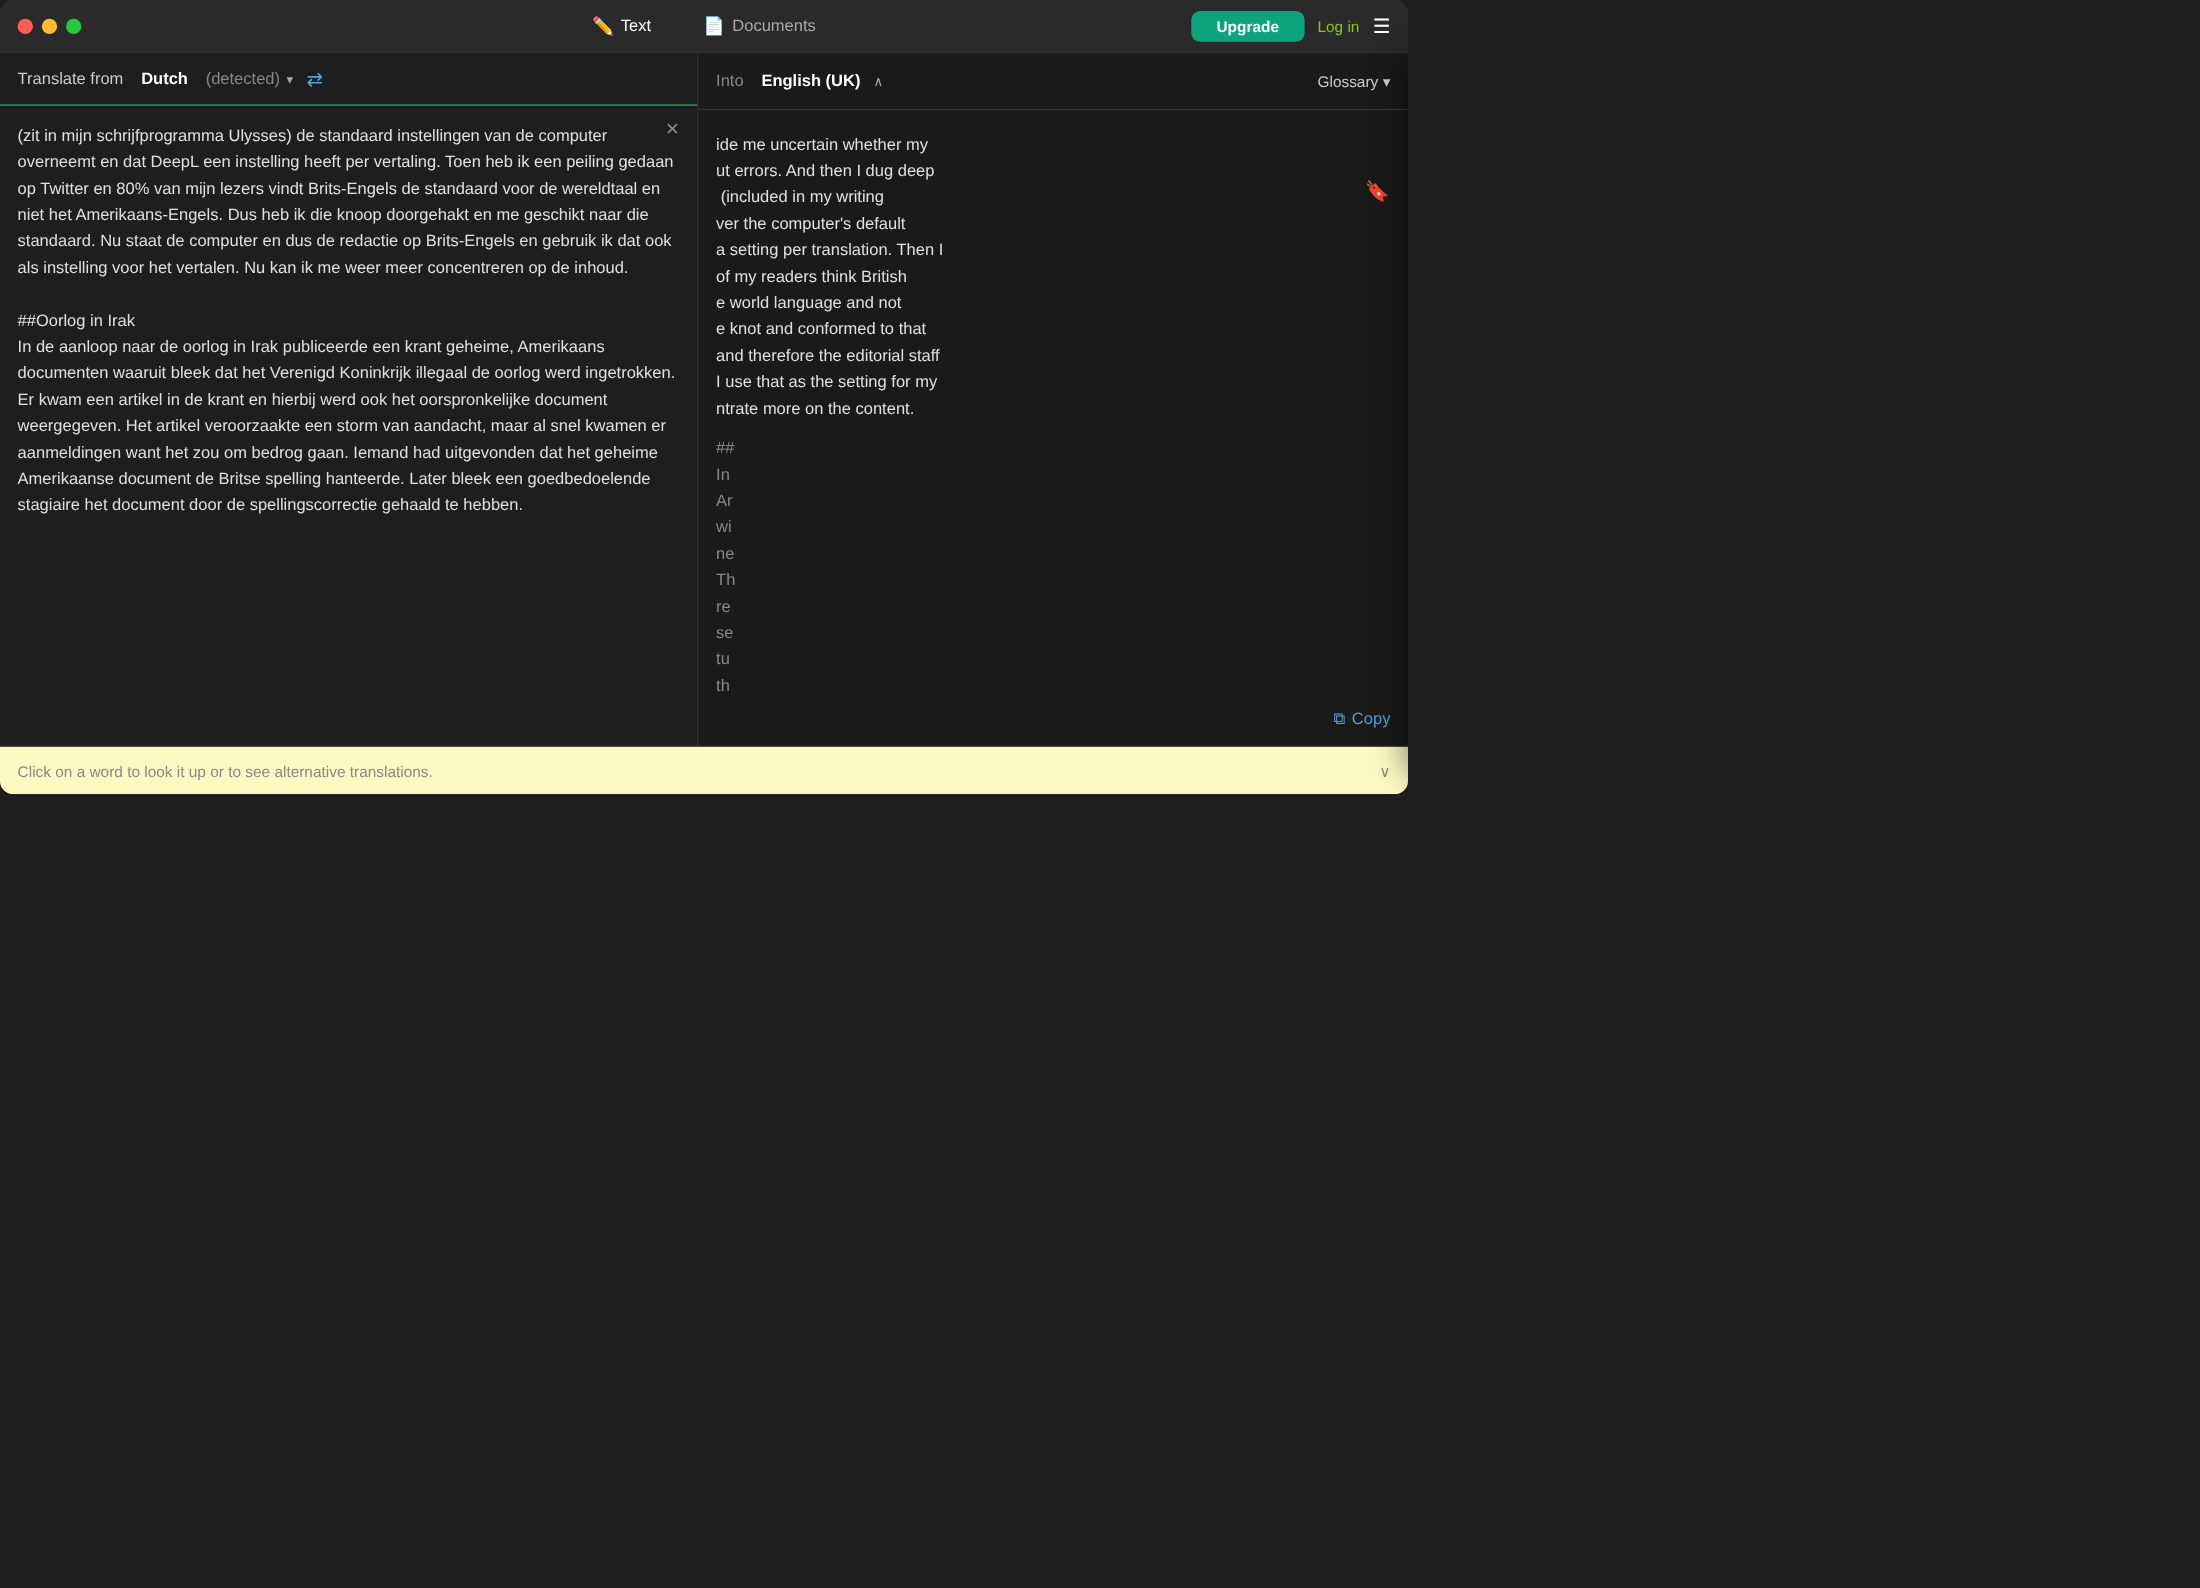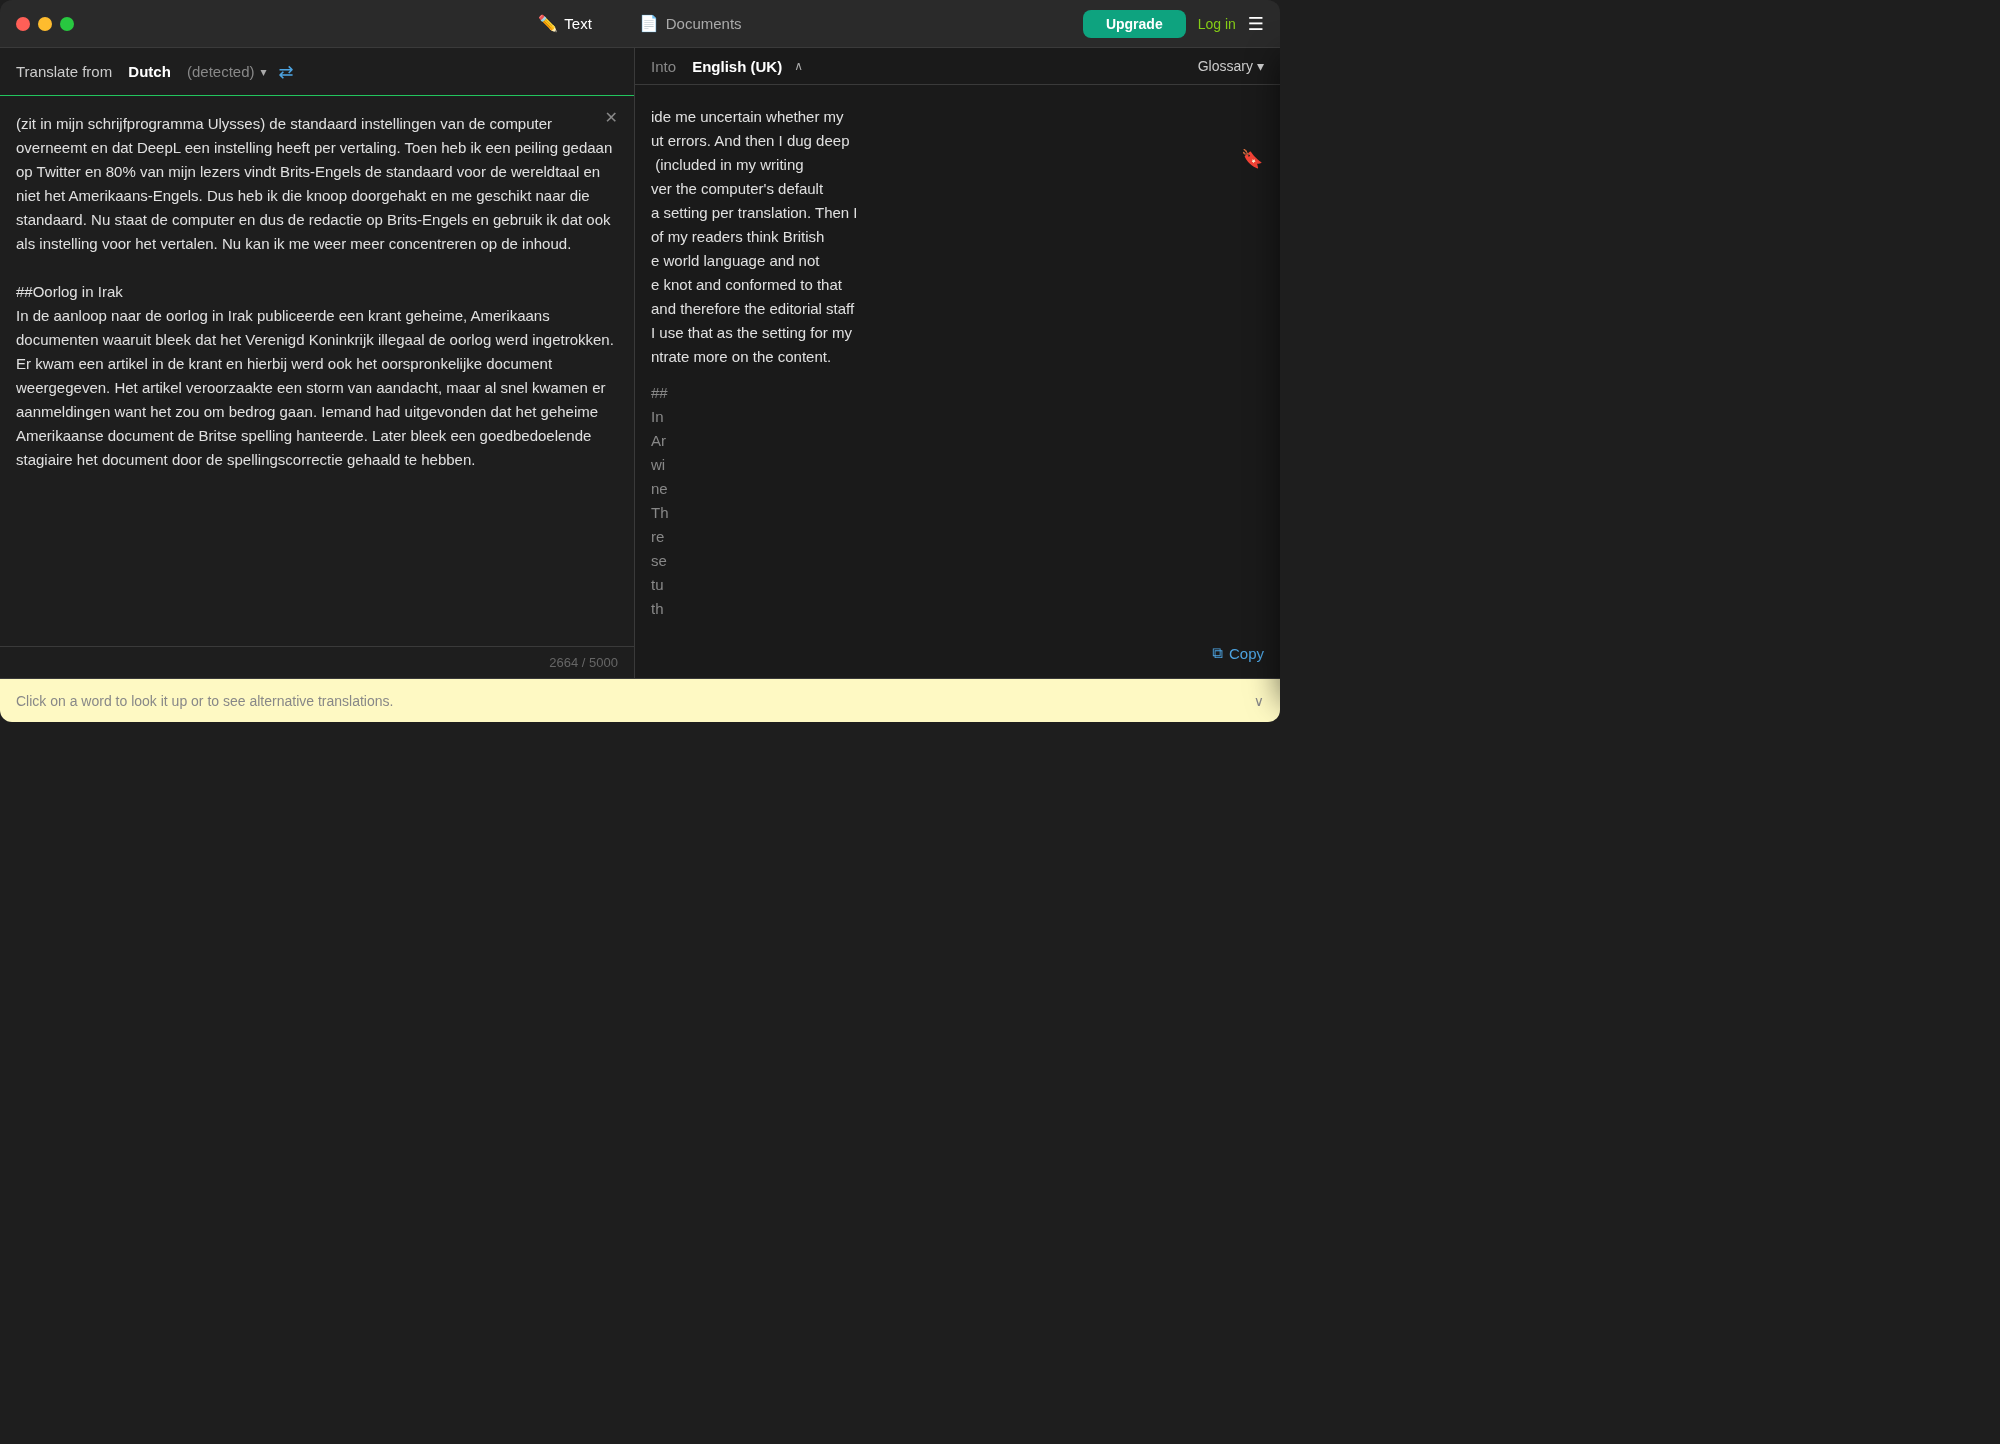--- a/index.html
+++ b/index.html
@@ -212,21 +212,21 @@
       display: flex;
       flex-direction: column;
       position: relative;
     }
 
     .right-header {
       display: flex;
       align-items: center;
       padding: 12px 16px;
       border-bottom: 1px solid #3a3a3a;
-      height: 37px;
+      height: 52px;
       justify-content: center;
     }
 
     .right-text-area {
       flex: 1;
       padding: 16px;
       color: #e0e0e0;
       font-size: 15px;
       line-height: 1.6;
       overflow-y: auto;
@@ -355,21 +355,20 @@
     </div>
 
     <div class="text-area">
       <button class="close-btn">✕</button>
       <p style="white-space: pre-wrap;">(zit in mijn schrijfprogramma Ulysses) de standaard instellingen van de computer overneemt en dat DeepL een instelling heeft per vertaling. Toen heb ik een peiling gedaan op Twitter en 80% van mijn lezers vindt Brits-Engels de standaard voor de wereldtaal en niet het Amerikaans-Engels. Dus heb ik die knoop doorgehakt en me geschikt naar die standaard. Nu staat de computer en dus de redactie op Brits-Engels en gebruik ik dat ook als instelling voor het vertalen. Nu kan ik me weer meer concentreren op de inhoud.
 
 ##Oorlog in Irak
 In de aanloop naar de oorlog in Irak publiceerde een krant geheime, Amerikaans documenten waaruit bleek dat het Verenigd Koninkrijk illegaal de oorlog werd ingetrokken. Er kwam een artikel in de krant en hierbij werd ook het oorspronkelijke document weergegeven. Het artikel veroorzaakte een storm van aandacht, maar al snel kwamen er aanmeldingen want het zou om bedrog gaan. Iemand had uitgevonden dat het geheime Amerikaanse document de Britse spelling hanteerde. Later bleek een goedbedoelende stagiaire het document door de spellingscorrectie gehaald te hebben.</p>
     </div>
 
-    <div class="char-count">2664 / 5000</div>
   </div>
 
   <div class="right-panel">
     <div class="right-header">
       <div class="right-lang-selector">
         <span style="color:#888">Into</span>
         &nbsp;<strong>English (UK)</strong>
         <span class="chevron-up" style="margin-left:6px">∧</span>
       </div>
       <div class="glossary-btn">

